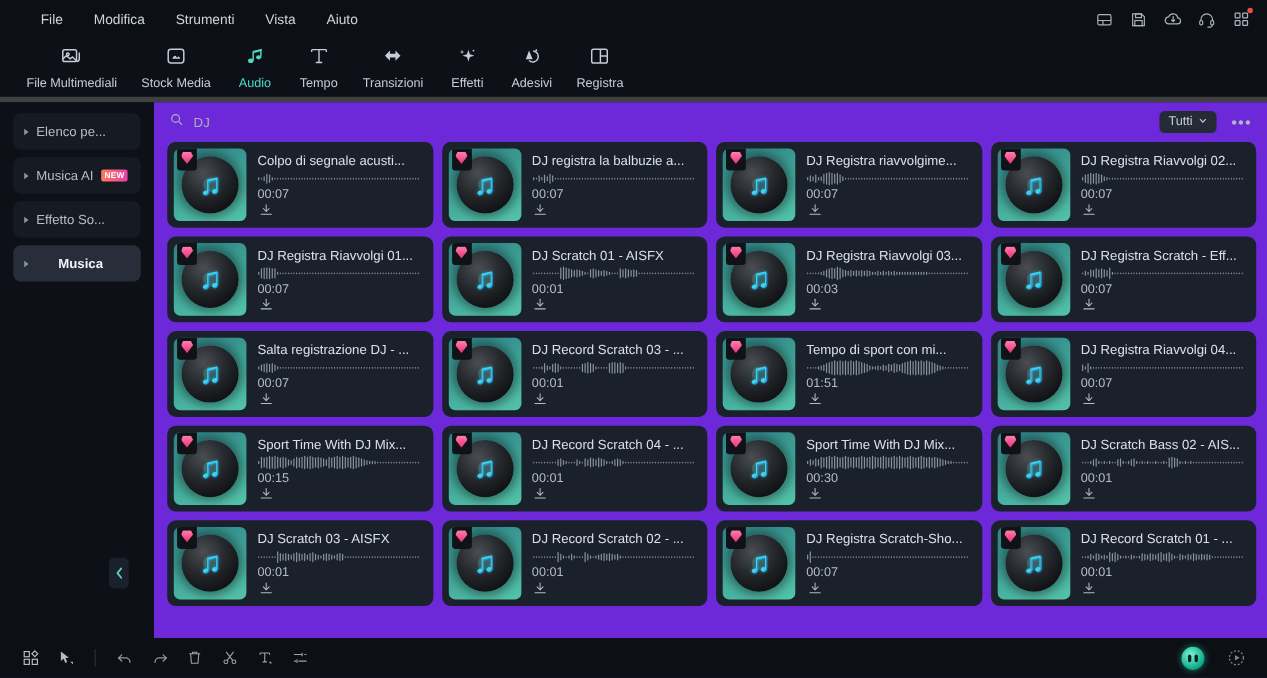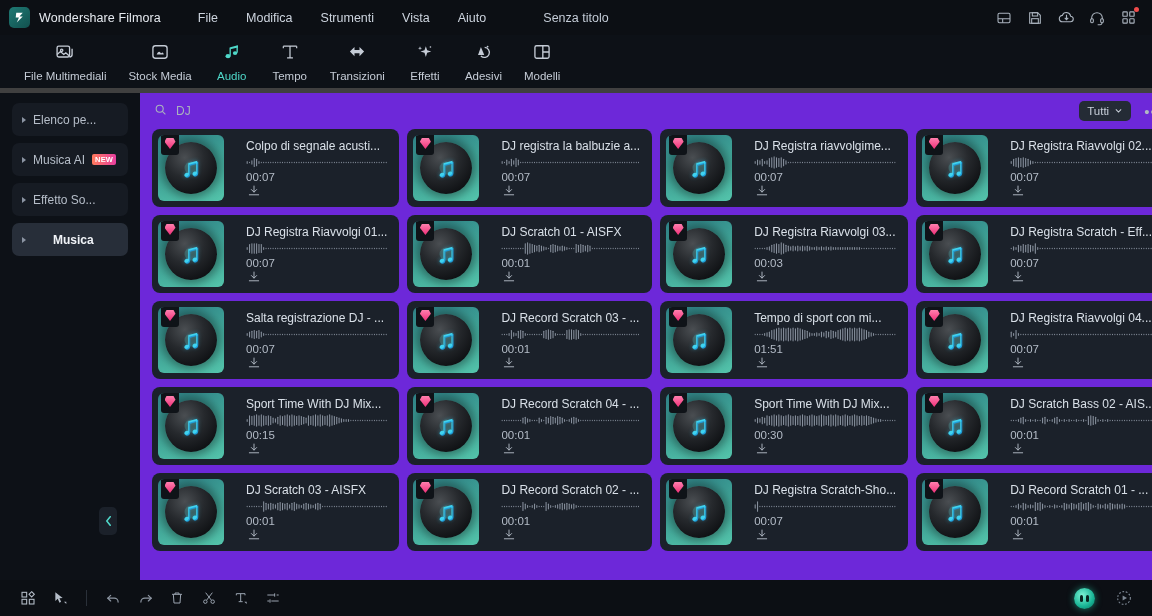--- a/index.html
+++ b/index.html
@@ -152,21 +152,20 @@
   }
   .gem {
     width: 11px; height: 11px;
     background: linear-gradient(180deg,#ff7fae,#ef2f78);
     clip-path: polygon(50% 100%, 0% 35%, 18% 0%, 82% 0%, 100% 35%);
   }
   .card-body {
     flex: 1; min-width: 0; height: 66px;
     display: flex; flex-direction: column; justify-content: space-between;
     padding: 4px 6px 3px 0;
-    margin-left: 12px;
   }
   .card-title {
     font-size: 12px; color: #d9e0e8; white-space: nowrap;
     overflow: hidden; text-overflow: ellipsis;
   }
   .wave { height: 15px; width: 100%; display: block; }
   .card-foot { display: flex; justify-content: space-between; flex-direction: column; }
   .card-dur { font-size: 11.5px; color: #b4bcc7; }
   .dl-btn { width: 15px; height: 15px; display: flex; align-items: center; justify-content: center; }
 
@@ -187,38 +186,29 @@
     box-shadow: 0 0 7px rgba(40,220,180,.55);
     display: flex; align-items: center; justify-content: center;
   }
   .orb-eyes { display: flex; gap: 3px; }
   .orb-eyes i { width: 3px; height: 7px; background: #08251f; border-radius: 2px; display: block; }
 </style>
 </head>
 <body>
 
 <div class="titlebar">
-  <div class="brand">
-    <div class="brand-logo">
-      <svg width="13" height="13" viewBox="0 0 24 24">
-          <path d="M6 3 L18 3 L12 10 L18 10 L7 21 L11 12 L5 12 Z" fill="#ffffff"></path>
-        </svg>
-    </div>
-    <span class="brand-name">Wondershare Filmora</span>
-  </div>
 
   <div class="menubar">
     <div class="menu-item">File</div>
     <div class="menu-item">Modifica</div>
     <div class="menu-item">Strumenti</div>
     <div class="menu-item">Vista</div>
     <div class="menu-item">Aiuto</div>
   </div>
 
-  <div class="doc-title">Senza titolo</div>
 
   <div class="win-tools">
     <div class="win-btn">
       <svg width="16" height="16" viewBox="0 0 24 24" fill="none" stroke="#aab3be" stroke-width="1.6">
         <rect x="3" y="5" width="18" height="14" rx="2"></rect>
           <path d="M3 13h18M10 13v6"></path>
       </svg>
     </div>
     <div class="win-btn">
       <svg width="16" height="16" viewBox="0 0 24 24" fill="none" stroke="#aab3be" stroke-width="1.6">
@@ -322,21 +312,21 @@
     </span>
     <span class="nav-label">Adesivi</span>
   </div>
   <div class="nav-item">
     <span>
       <svg width="20" height="20" viewBox="0 0 24 24" fill="none" stroke="#c5ccd6" stroke-width="1.6">
         <rect x="3.5" y="4.5" width="17" height="15" rx="2"></rect>
           <path d="M13 4.5v15M13 12h7.5"></path>
       </svg>
     </span>
-    <span class="nav-label">Modelli</span>
+    <span class="nav-label">Registra</span>
   </div>
 </div>
 
 <div class="workspace">
 
   <div class="sidebar">
     <div class="side-item">
       <span class="side-caret"></span>
       <span class="side-label">Elenco pe...</span>
     </div>

